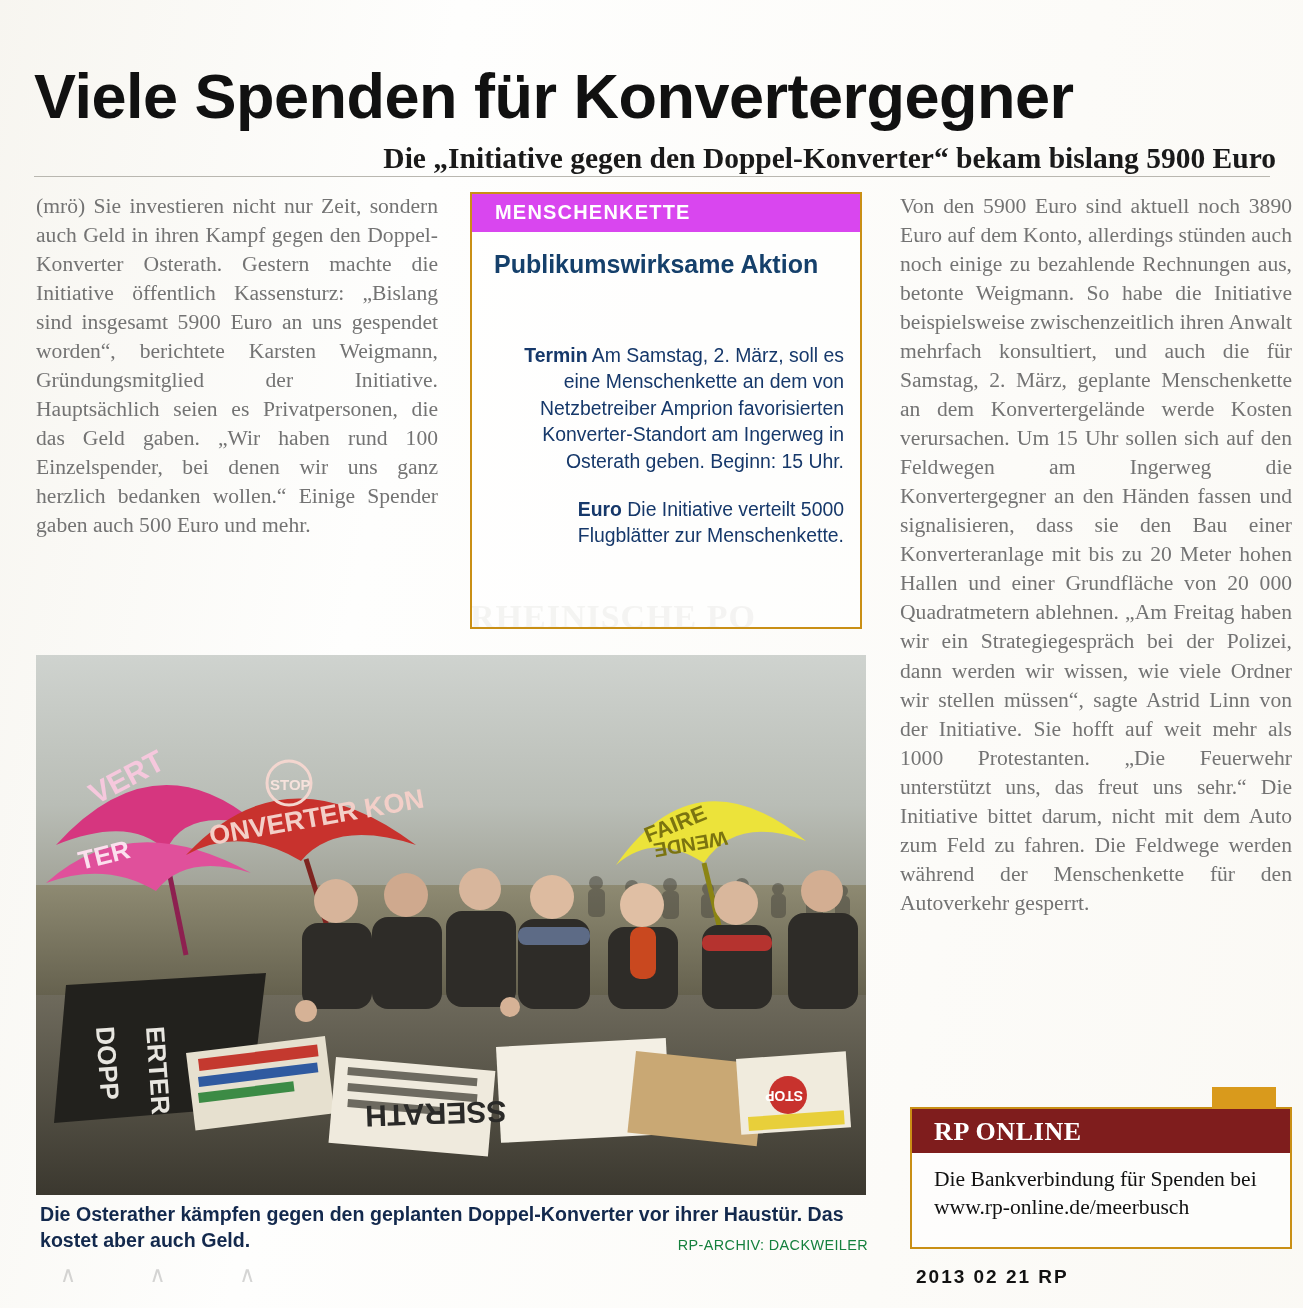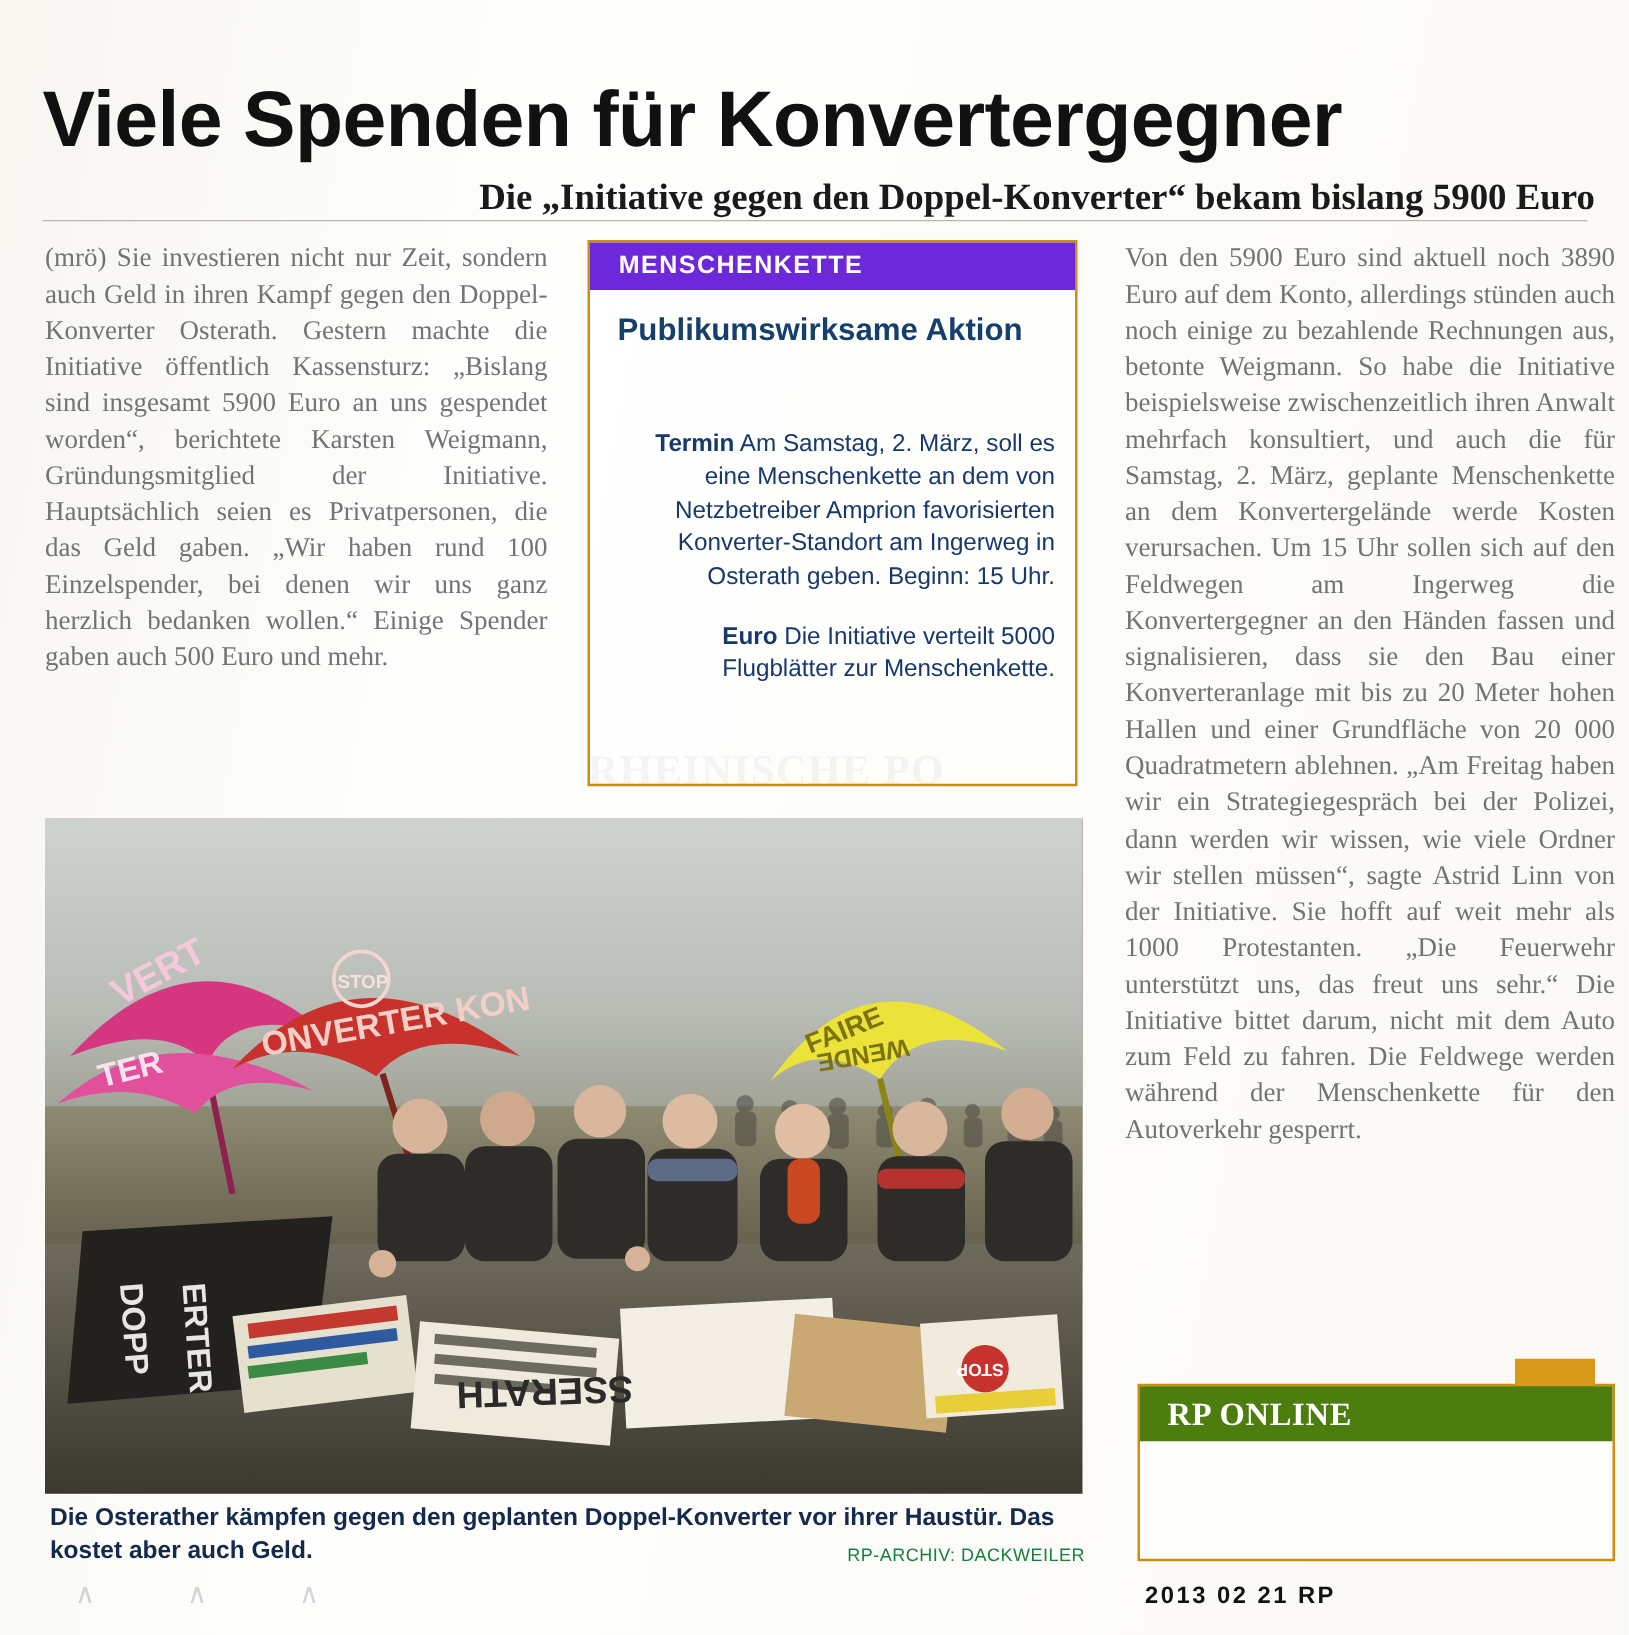--- a/index.html
+++ b/index.html
@@ -96,21 +96,21 @@
     border: 2px solid #c98f15;
     box-sizing: border-box;
     background: rgba(255,255,255,0.55);
   }
   .infobox-bar {
     position: absolute;
     left: 0;
     top: 0;
     right: 0;
     height: 38px;
-    background: #6d28d9;
+    background: #d946ef;
   }
   .infobox-bar span {
     display: block;
     padding: 7px 0 0 23px;
     font-family: "Liberation Sans", sans-serif;
     font-size: 20px;
     font-weight: 700;
     letter-spacing: 1.2px;
     color: #ffffff;
   }
@@ -180,21 +180,21 @@
     width: 382px;
     height: 142px;
     border: 2px solid #c98f15;
     box-sizing: border-box;
     background: rgba(255,255,255,0.6);
   }
   .rpbox-bar {
     position: absolute;
     left: 0; top: 0; right: 0;
     height: 44px;
-    background: #4d7c0f;
+    background: #7f1d1d;
   }
   .rpbox-bar span {
     display: block;
     padding: 8px 0 0 22px;
     font-family: "Liberation Serif", serif;
     font-size: 26px;
     font-weight: 700;
     letter-spacing: 0.6px;
     color: #ffffff;
   }
@@ -406,18 +406,19 @@
   </div>
 
   <div class="caption">Die Osterather kämpfen gegen den geplanten Doppel-Konverter vor ihrer Haustür. Das kostet aber auch Geld.</div>
   <div class="credit">RP-ARCHIV: DACKWEILER</div>
 
   <div class="rpbox">
     <div class="rpbox-tab"></div>
     <div class="rpbox-bar">
       <span>RP ONLINE</span>
     </div>
+    <div class="rpbox-text">Die Bankverbindung für Spenden bei www.rp-online.de/meerbusch</div>
   </div>
 
   <div class="bleed">∧ ∧ ∧</div>
   <div class="stamp">2013 02 21 RP</div>
 
 </div>
 
 </body></html>

